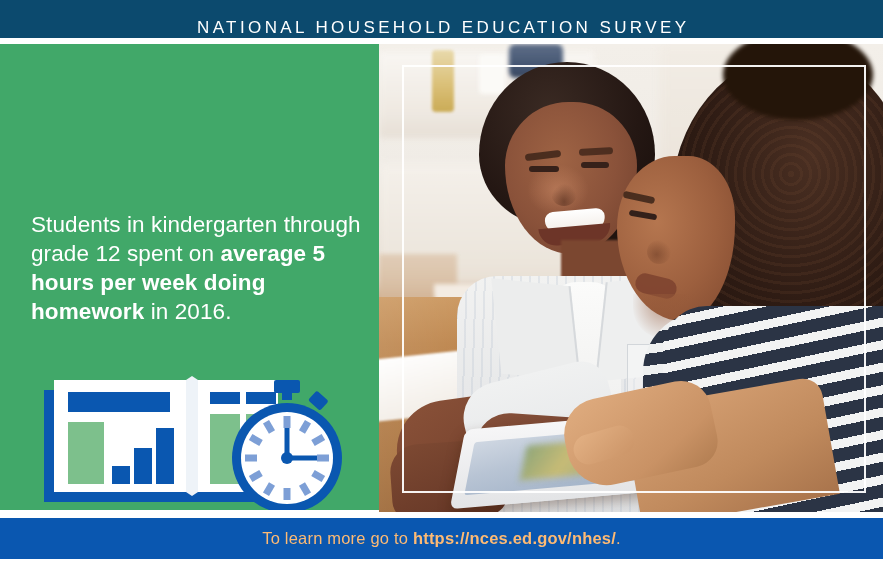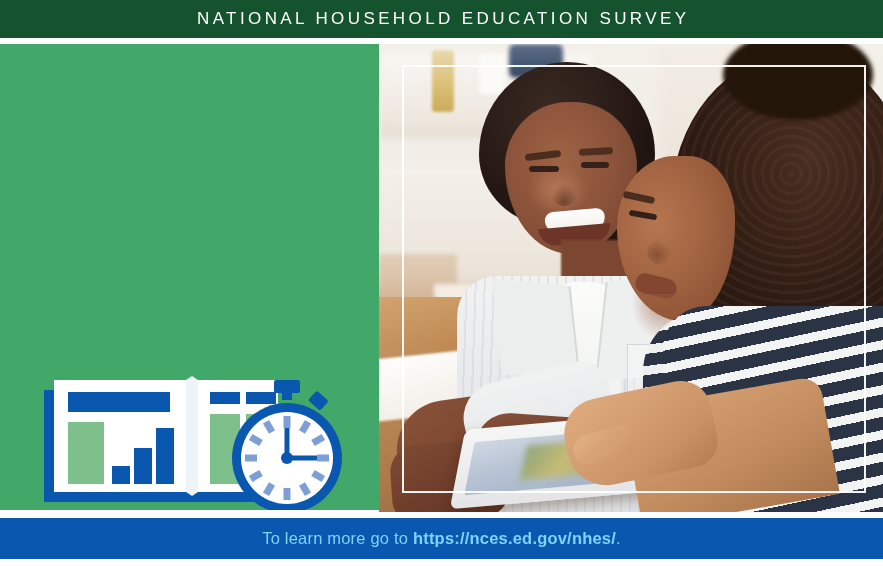--- a/index.html
+++ b/index.html
@@ -18,23 +18,23 @@
     overflow: hidden;
   }
 
   
   .header-bar {
     position: absolute;
     left: 0;
     top: 0;
     width: 883px;
     height: 38px;
-    background: #14532d;
+    background: #0c4a6e;
     display: flex;
-    align-items: center;
+    align-items: flex-end;
     justify-content: center;
   }
   .header-title {
     color: #ffffff;
     font-size: 17px;
     font-weight: 400;
     letter-spacing: 3.4px;
     white-space: nowrap;
     text-indent: 3.4px;
   }
@@ -500,41 +500,44 @@
     left: 0;
     top: 518px;
     width: 883px;
     height: 41px;
     background: #0A57B0;
     display: flex;
     align-items: center;
     justify-content: center;
   }
   .footer-text {
-    color: #7dd3fc;
+    color: #fdba74;
     font-size: 16.5px;
     font-weight: 300;
     letter-spacing: .2px;
   }
   .footer-text b {
     font-weight: 700;
   }
 </style>
 </head>
 <body>
 
 <div id="infographic">
 
   <div class="header-bar">
     <div class="header-title">NATIONAL HOUSEHOLD EDUCATION SURVEY</div>
   </div>
 
   <div class="green-panel">
 
 
+    <div class="body-copy">
+      <span>Students in kindergarten through grade 12 spent on </span><b>average 5 hours per week doing homework</b><span> in 2016.</span>
+    </div>
 
     <div class="icon-cluster">
       <svg width="305" height="145" viewBox="0 0 305 145" aria-hidden="true">
 
         <g>
           <path d="M6 16 H150 V128 H6 Z" fill="#0A57B0"></path>
           <path d="M150 16 H228 V128 H150 Z" fill="#0A57B0"></path>
         </g>
 
         <g>

